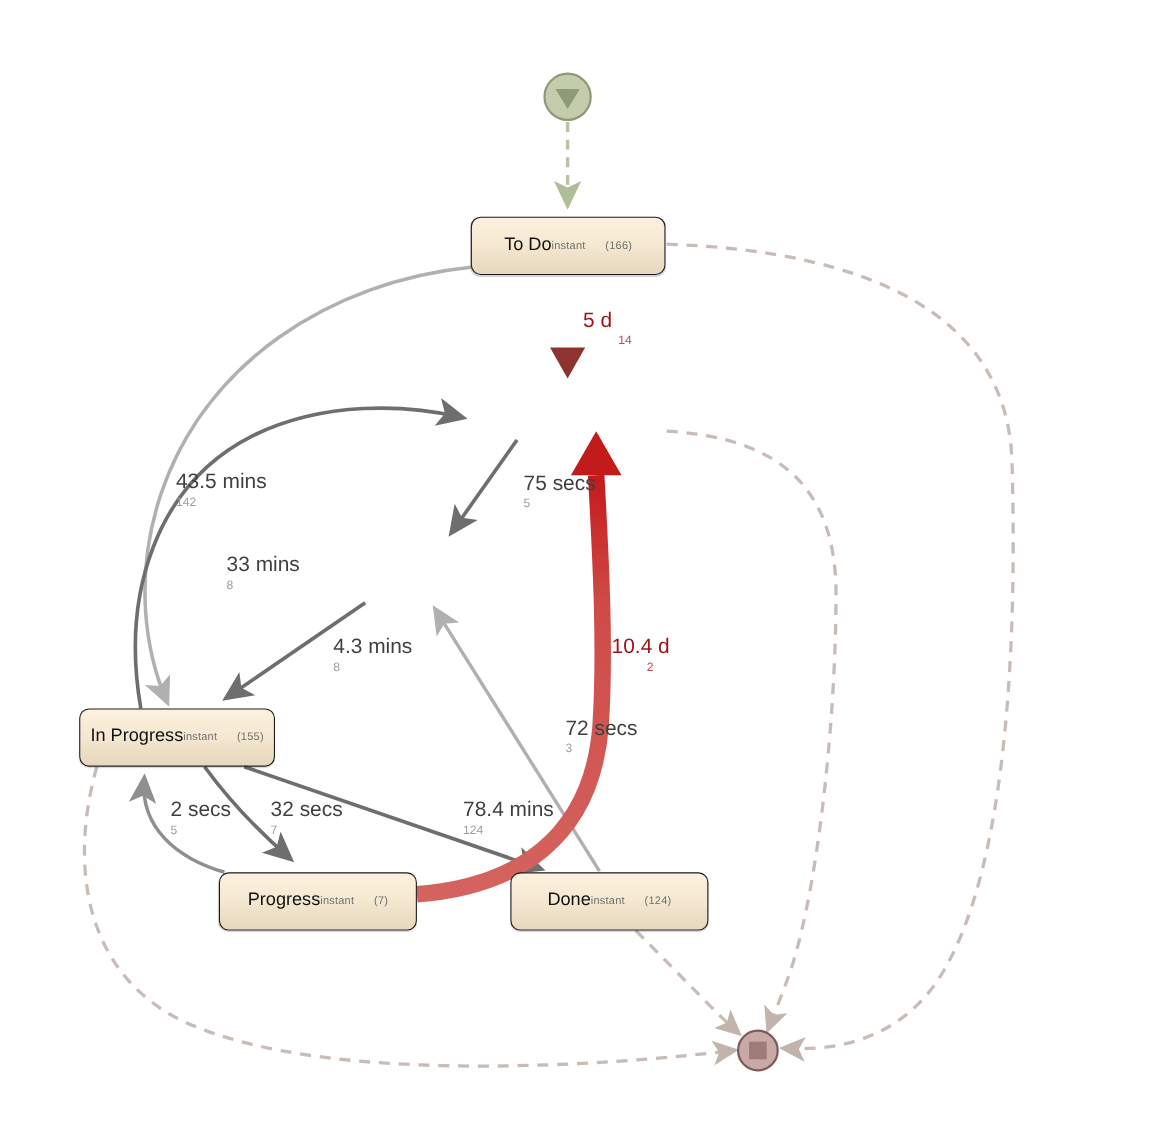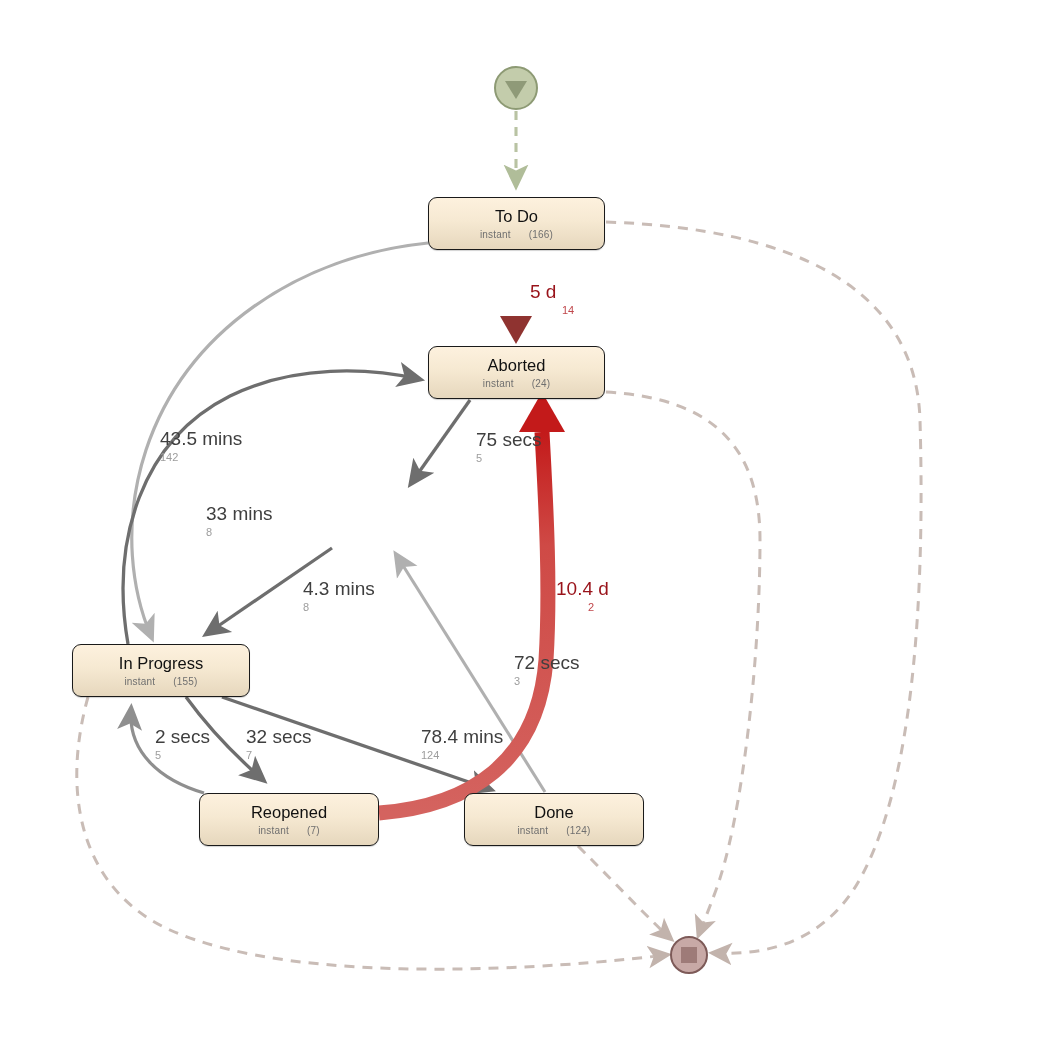--- a/index.html
+++ b/index.html
@@ -30,21 +30,20 @@
     overflow: visible;
   }
   .node {
     position: absolute;
     box-sizing: border-box;
     border: 1.6px solid #1a1a1a;
     border-radius: 9px;
     background: linear-gradient(to bottom, #fdf1de 0%, #f6e9d2 45%, #e6d7bd 100%);
     box-shadow: 0 1px 1px rgba(0,0,0,0.18);
     display: flex;
-    flex-direction: column;
     align-items: center;
     justify-content: center;
   }
   .node-title {
     font-size: 16.5px;
     color: #111111;
     line-height: 1.1;
     margin-bottom: 3px;
     white-space: nowrap;
   }
@@ -184,37 +183,31 @@
     </g>
   </svg>
 
   <div class="node" style="left:428px; top:197px; width:177px; height:53px;">
     <div class="node-title">To Do</div>
     <div class="node-sub">
       <span>instant</span><span class="sub-count">(166)</span>
     </div>
   </div>
 
-  <div class="node" style="left:428px; top:346px; width:177px; height:53px;">
-    <div class="node-title">Aborted</div>
-    <div class="node-sub">
-      <span>instant</span><span class="sub-count">(24)</span>
-    </div>
-  </div>
 
 
   <div class="node" style="left:72px; top:644px; width:178px; height:53px;text-align:center;">
     <div class="node-title">In Progress</div>
     <div class="node-sub">
       <span>instant</span><span class="sub-count">(155)</span>
     </div>
   </div>
 
   <div class="node" style="left:199px; top:793px; width:180px; height:53px;">
-    <div class="node-title">Reopened</div>
+    <div class="node-title">Progress</div>
     <div class="node-sub">
       <span>instant</span><span class="sub-count">(7)</span>
     </div>
   </div>
 
   <div class="node" style="left:464px; top:793px; width:180px; height:53px;">
     <div class="node-title">Done</div>
     <div class="node-sub">
       <span>instant</span><span class="sub-count">(124)</span>
     </div>

